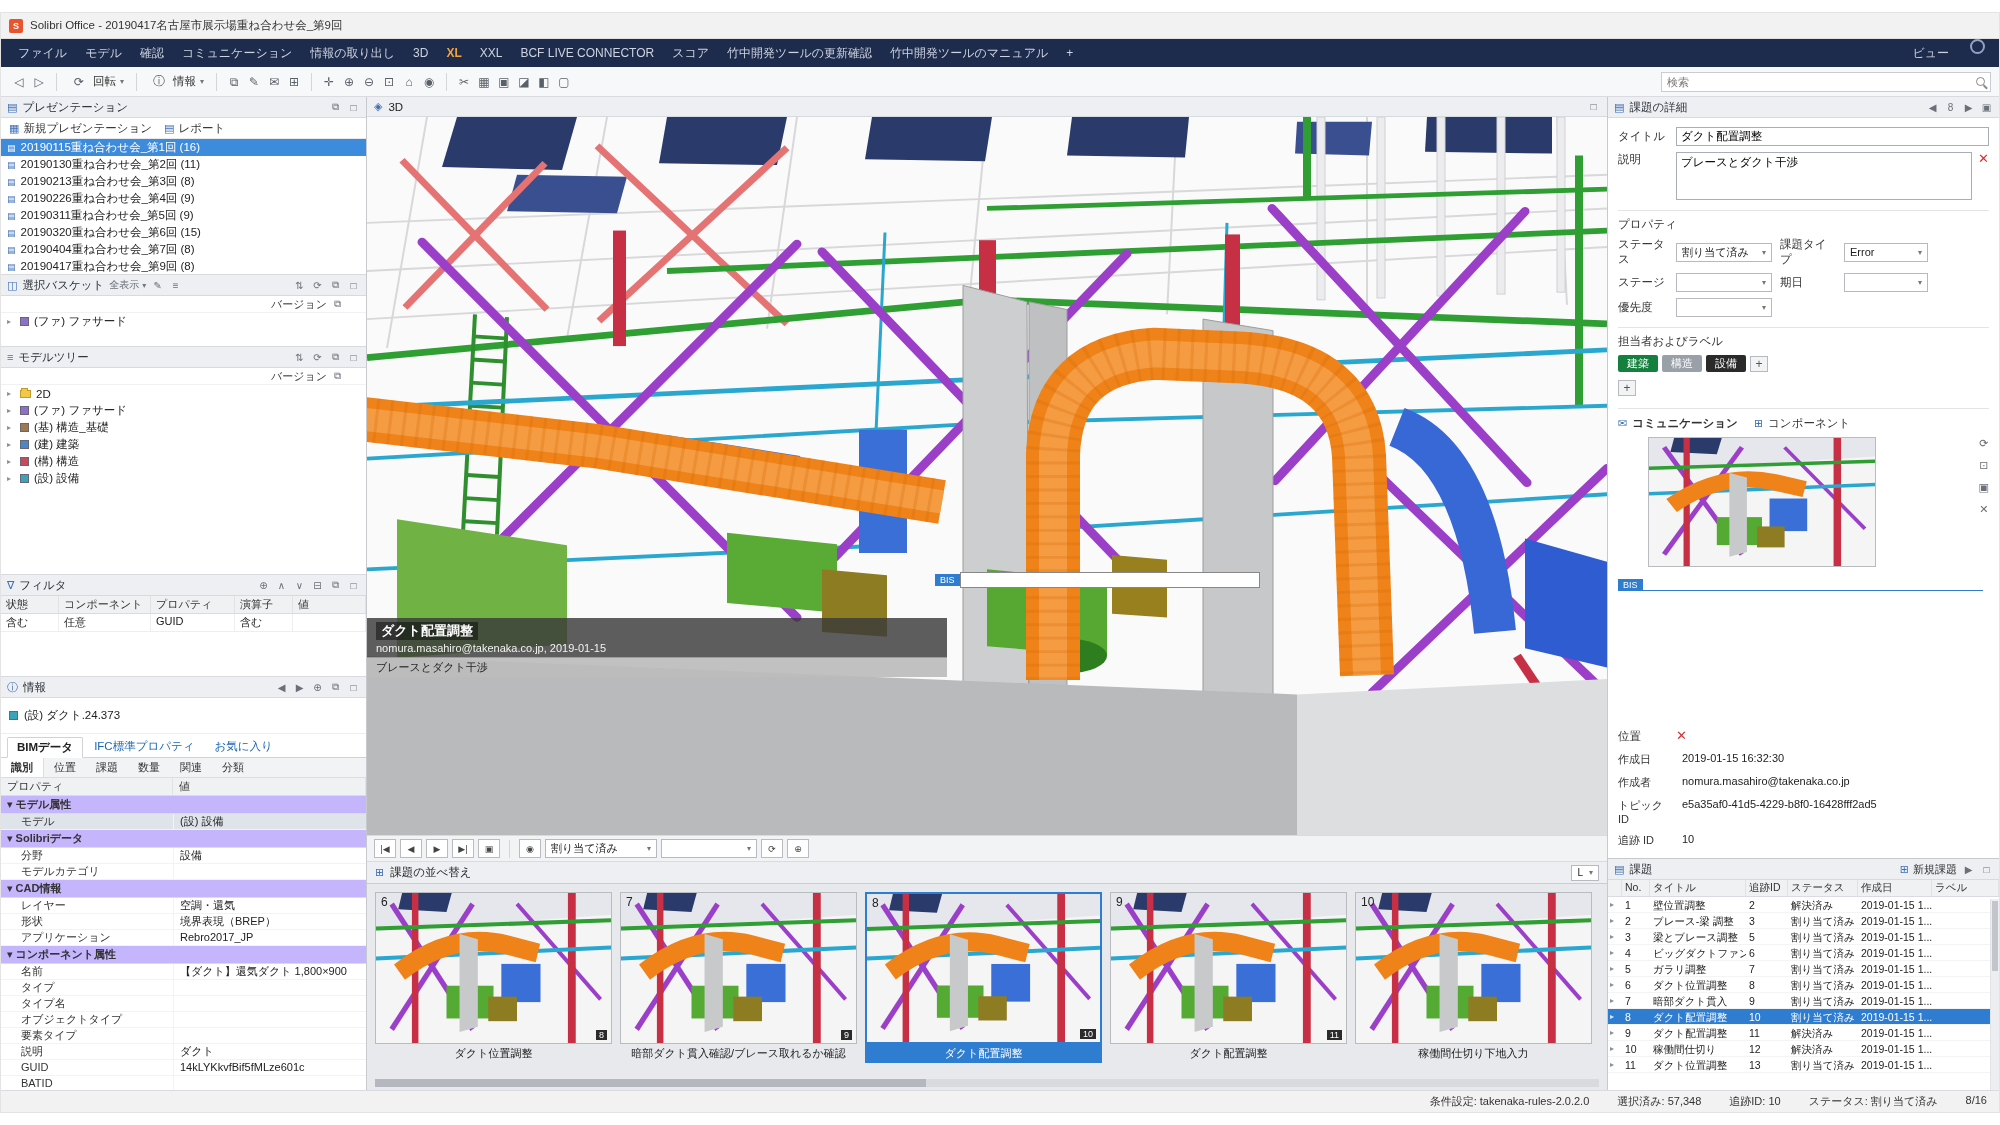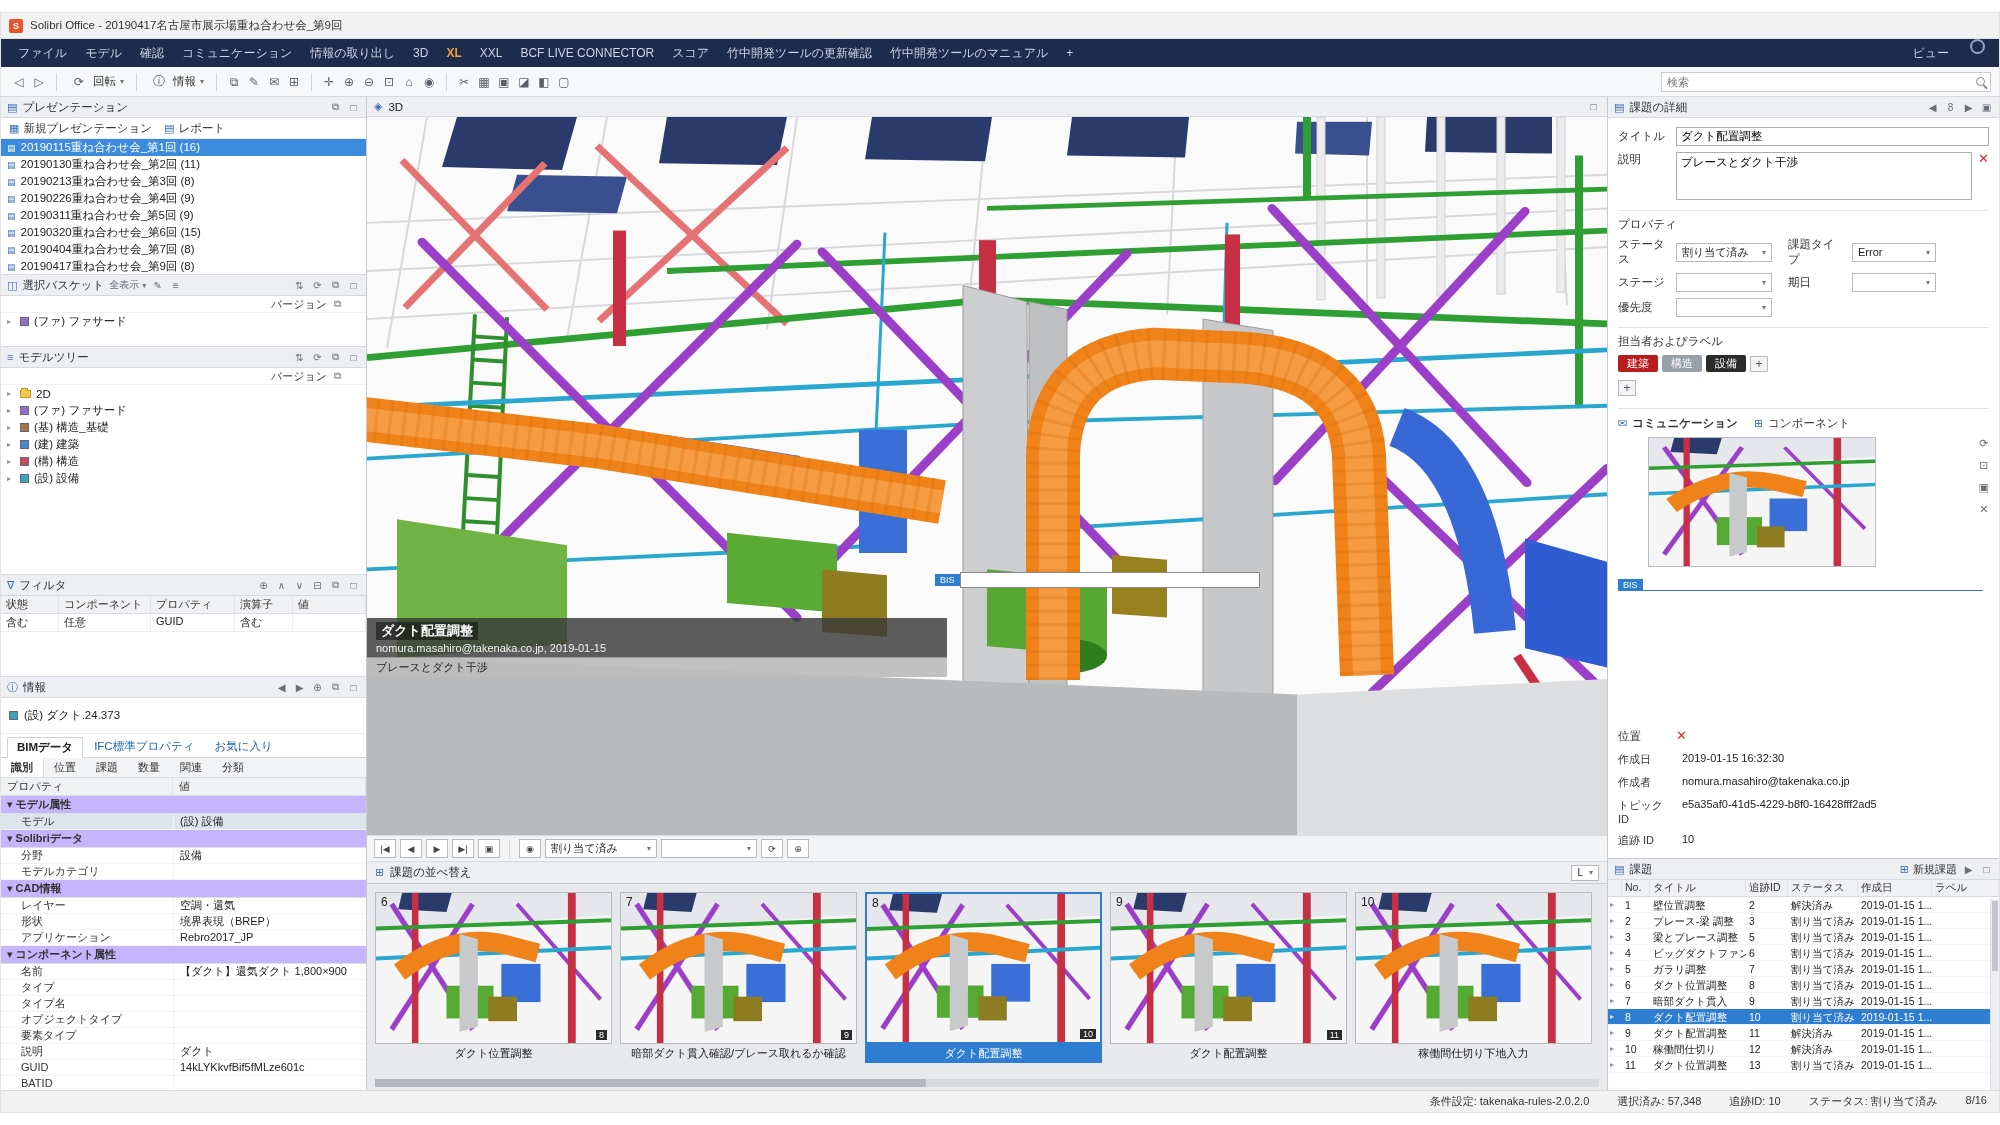--- a/index.html
+++ b/index.html
@@ -107,21 +107,21 @@
 .details-body{flex:1;padding:6px 10px;display:flex;flex-direction:column;font-size:11.5px;overflow:hidden}
 .fld{display:flex;gap:6px;margin:3px 0;align-items:center}
 .fld.top{align-items:flex-start}
 .fld label{width:52px;flex:none;color:#333}
 .tinput{flex:1;border:1px solid #a9adb4;background:#fff;height:19px;padding:0 4px;font-size:11.5px;font-family:inherit}
 .tarea{flex:1;border:1px solid #a9adb4;background:#fff;height:48px;padding:2px 4px;font-size:11.5px;font-family:inherit;resize:none}
 .xbtn{color:#d83030;font-weight:bold;font-size:13px;line-height:13px}
 .sect{margin:7px 0 2px;padding-top:6px;border-top:1px solid #e2e4e8;color:#333}
 .prow{display:flex;align-items:center;gap:6px;margin:3px 0}
 .prow label{width:52px;flex:none;color:#333}
-.prow label.l2{width:58px;margin-left:10px}
+.prow label.l2{width:58px;margin-left:2px}
 .tagrow{display:flex;gap:4px;margin:4px 0;align-items:center}
 .tag{color:#fff;font-size:11px;padding:1px 9px;border-radius:2px}
 .plus{border:1px solid #b6b9bf;background:#f2f3f5;width:18px;height:16px;display:inline-flex;align-items:center;justify-content:center;font-size:12px;color:#555}
 .commtabs{display:flex;gap:16px;margin:8px 0 4px;padding-top:7px;border-top:1px solid #e2e4e8;font-size:11.5px;align-items:center}
 .commtab{display:flex;gap:5px;align-items:center;color:#333}
 .commtab.active{font-weight:bold}
 .preview-wrap{display:flex;margin:2px 0;align-items:flex-start}
 .preview{width:228px;height:130px;border:1px solid #b8bbc0;background:#fff;margin-left:30px}
 .prev-icons{display:flex;flex-direction:column;gap:9px;margin-left:auto;color:#6a7078;font-size:11px;align-items:center}
 .bisrow{margin:9px 0 0;display:flex;align-items:center}
@@ -788,21 +788,21 @@
           <div class="prow">
             <label>優先度</label>
             <span class="select" style="width:96px">
               <span></span>
               <span class="caret">▾</span>
             </span>
           </div>
 
           <div class="sect">担当者およびラベル</div>
           <div class="tagrow">
-              <span class="tag" style="background: #b91c1c;">建築</span>
+              <span class="tag" style="background: #15803d;">建築</span>
               <span class="tag" style="background: rgb(154, 160, 168);">構造</span>
               <span class="tag" style="background: rgb(42, 42, 42);">設備</span>
               <span class="plus">+</span>
             </div>
           <div class="tagrow">
             <span class="plus">+</span>
           </div>
 
           <div class="commtabs">
             <span class="commtab active">

